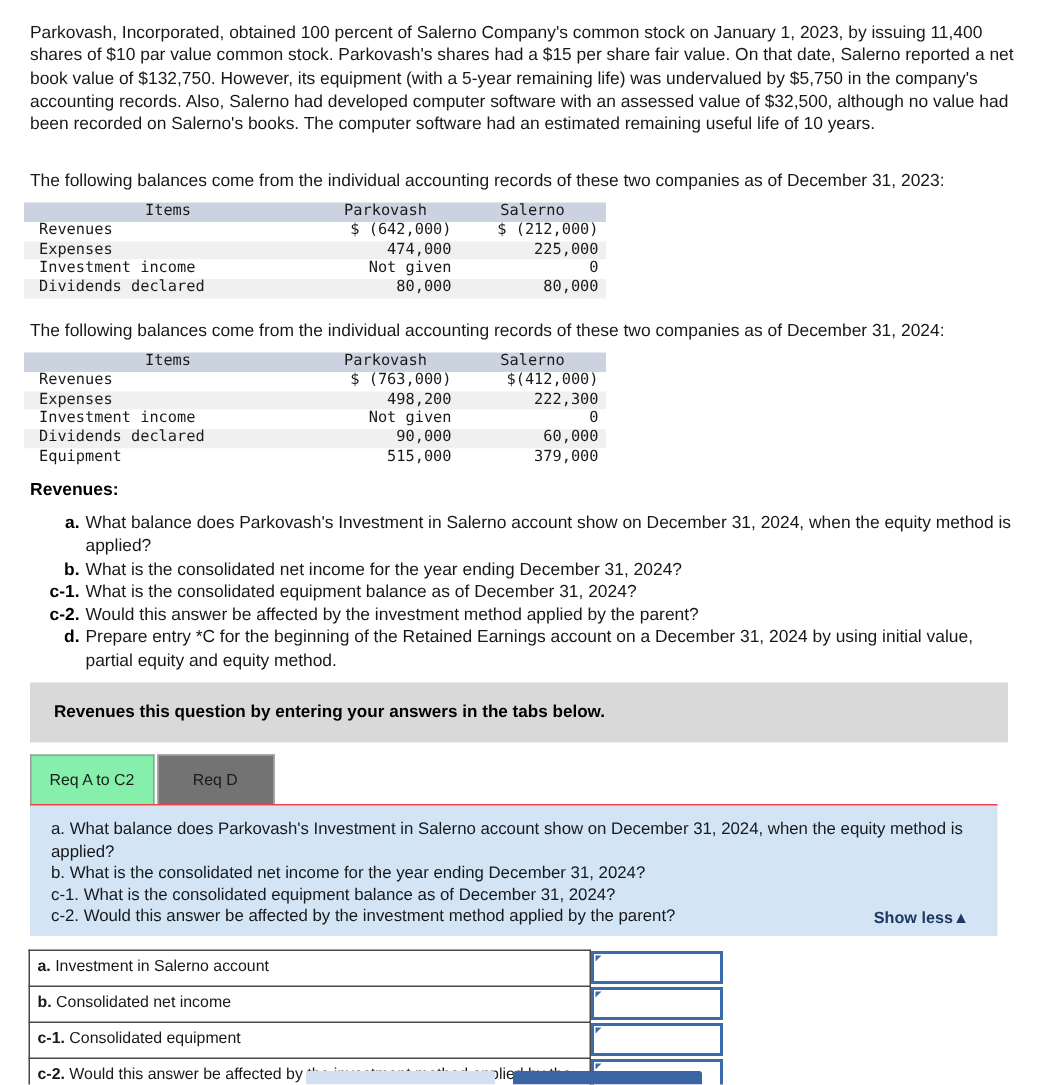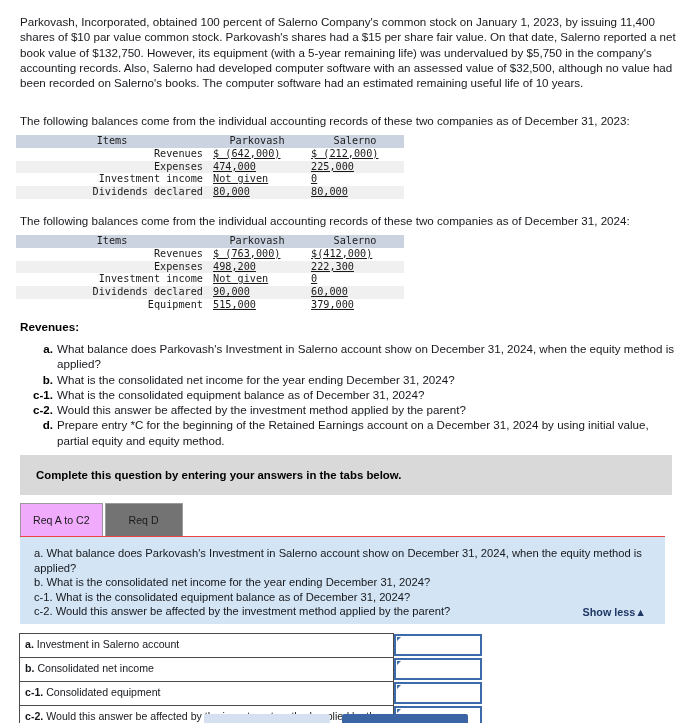--- a/index.html
+++ b/index.html
@@ -52,22 +52,22 @@
     white-space: pre;
     font-weight: normal;
     height: 12.8px;
   }
   .bal-table thead th { background: #ccd3e0; text-align: center; }
   .bal-table thead th.c-items { width: 182px; }
   .bal-table thead th.c-par   { width: 88px; }
   .bal-table thead th.c-sal   { width: 88px; }
   .bal-table tbody tr:nth-child(odd)  td { background: #ffffff; }
   .bal-table tbody tr:nth-child(even) td { background: #f0f0f0; }
-  .bal-table td.lbl { text-align: right; padding-left: 10px; margin-top: 40px; }
-  .bal-table td.num { text-align: left; text-decoration: underline; }
+  .bal-table td.lbl { text-align: left; padding-left: 10px; margin-top: 40px; }
+  .bal-table td.num { text-align: right; }
 
   
   #required-heading {
     position: absolute;
     left: 20px;
     top: 320px;
     font-size: 11.7px;
     font-weight: bold;
     color: #000;
   }
@@ -131,21 +131,21 @@
     justify-content: center;
     font-size: 10.6px;
     color: #1a1a1a;
     border: 1px solid #9a9a9a;
     border-bottom: none;
     margin-right: 2px;
     background: #737373;
     cursor: pointer;
   }
   .tab.active {
-    background: #f0abfc;
+    background: #86efac;
     border-color: #9a9a9a;
     position: relative;
     z-index: 2;
   }
 
   
   #question-panel {
     position: absolute;
     left: 20px;
     top: 536px;
@@ -345,21 +345,21 @@
       <span class="req-key">c-2.</span>
       <span class="req-text">Would this answer be affected by the investment method applied by the parent?</span>
     </div>
     <div class="req-row">
       <span class="req-key">d.</span>
       <span class="req-text">Prepare entry *C for the beginning of the Retained Earnings account on a December 31, 2024 by using initial value, partial equity and equity method.</span>
     </div>
   </div>
 
   <div id="instruction-banner">
-    <span class="txt">Complete this question by entering your answers in the tabs below.</span>
+    <span class="txt">Revenues this question by entering your answers in the tabs below.</span>
   </div>
 
   <div id="tab-strip">
     <div class="tab active">
       <span>Req A to C2</span>
     </div>
     <div class="tab">
       <span>Req D</span>
     </div>
   </div>

